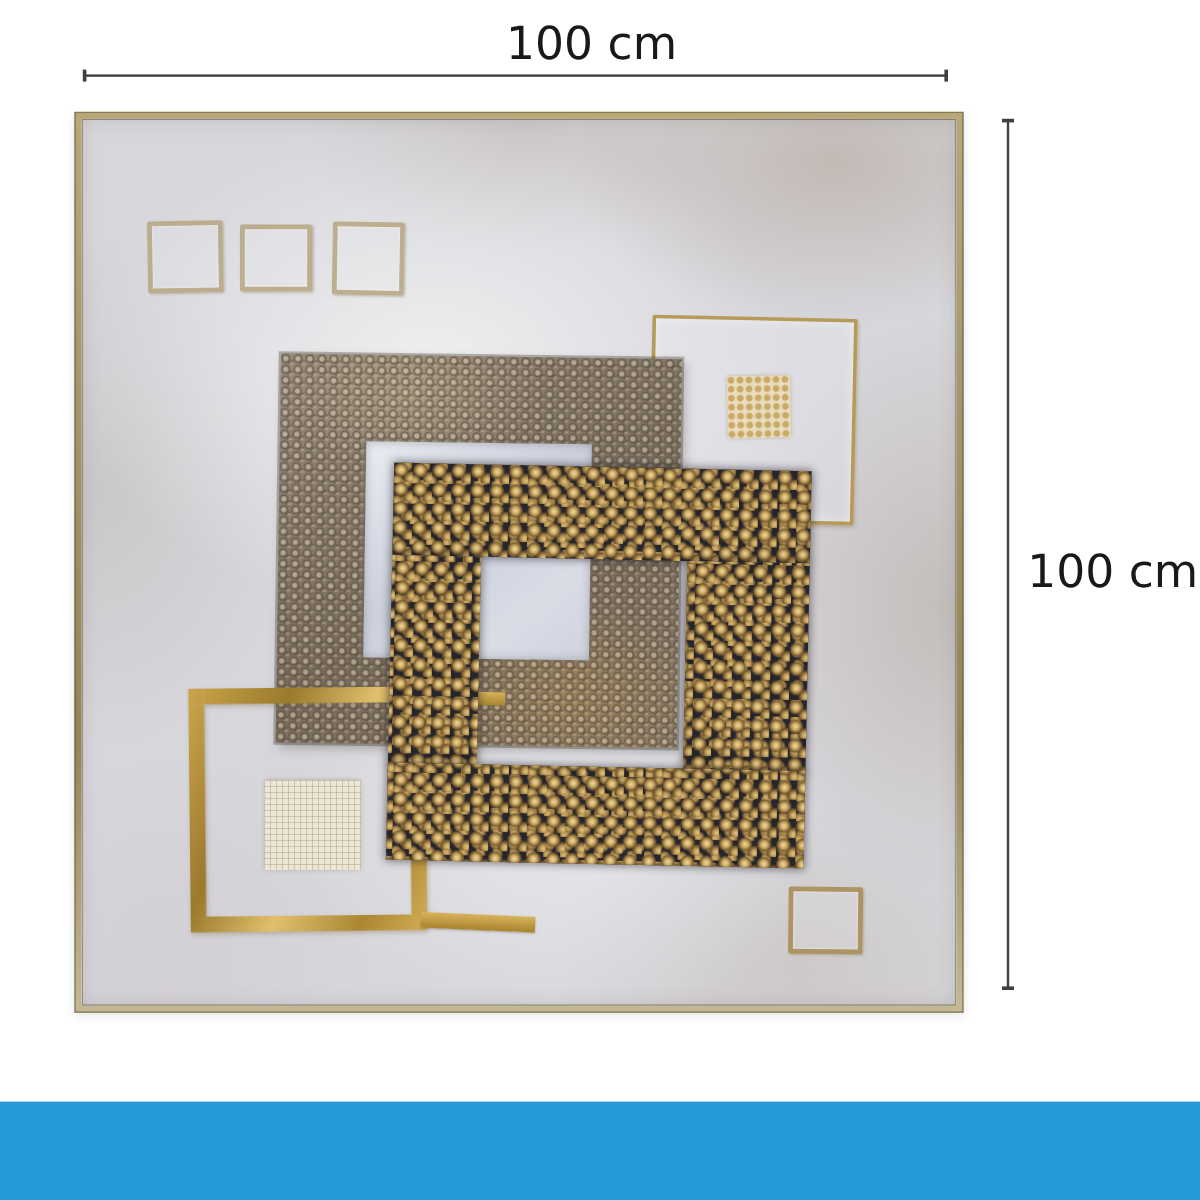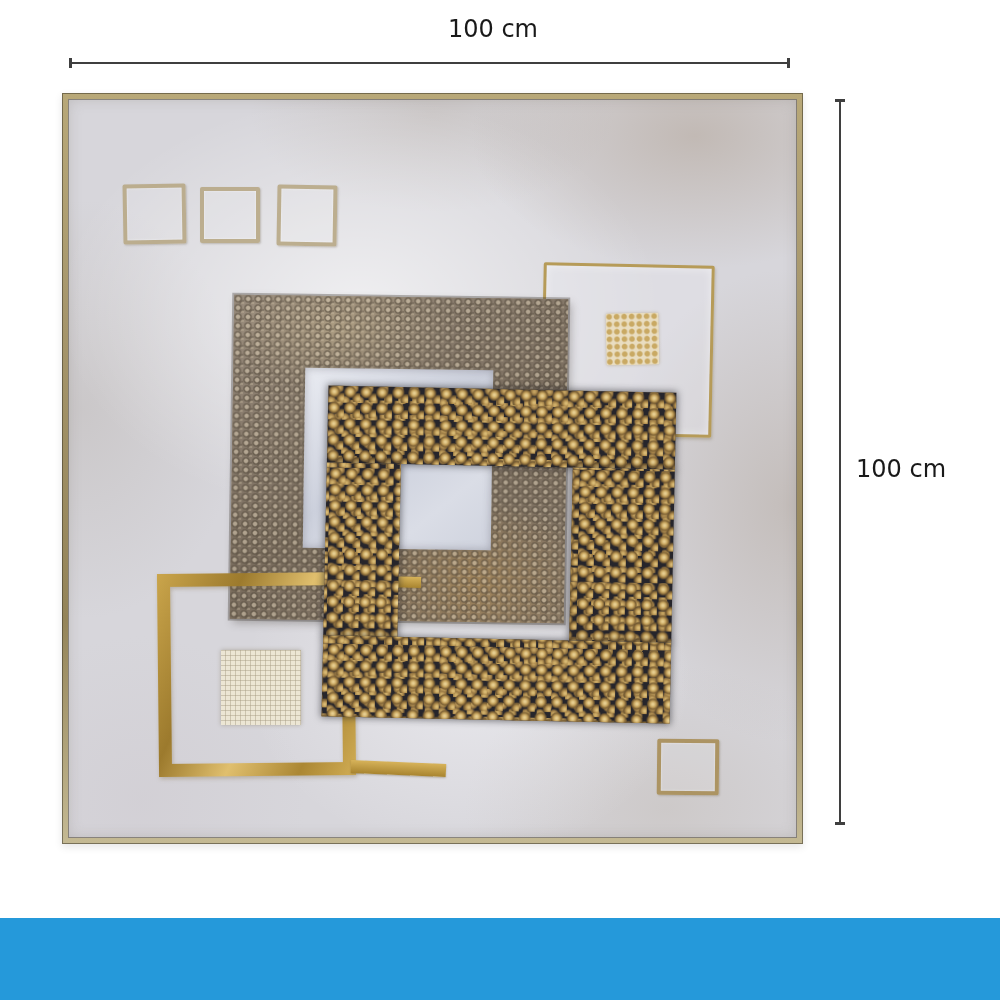--- a/index.html
+++ b/index.html
@@ -1,20 +1,20 @@
 <!DOCTYPE html>
 <html><head>
 <meta charset="utf-8">
 <style>
   html,body{margin:0;padding:0;background:#ffffff;}
   .page{position:relative;width:1000px;height:1000px;background:#ffffff;overflow:hidden;
         font-family:"DejaVu Sans",sans-serif;}
 
   
-  .dim-label{position:absolute;font-size:24px;color:#191919;line-height:1;}
+  .dim-label{position:absolute;font-size:38px;color:#191919;line-height:1;}
   .w-label{left:378px;top:17px;width:230px;text-align:center;}
   .h-label{left:856px;top:457px;width:160px;text-align:left;}
   .w-line{position:absolute;left:70px;top:62px;width:719px;height:2px;background:currentColor;color:#3f3f3f;}
   .w-line::before,.w-line::after{content:"";position:absolute;top:-4px;width:3px;height:10px;background:currentColor;}
   .w-line::before{left:-1px;}.w-line::after{right:-1px;}
   .h-line{position:absolute;left:839px;top:100px;width:2px;height:724px;background:currentColor;color:#3f3f3f;}
   .h-line::before,.h-line::after{content:"";position:absolute;left:-4px;width:10px;height:3px;background:currentColor;}
   .h-line::before{top:-1px;}.h-line::after{bottom:-1px;}
 
   

